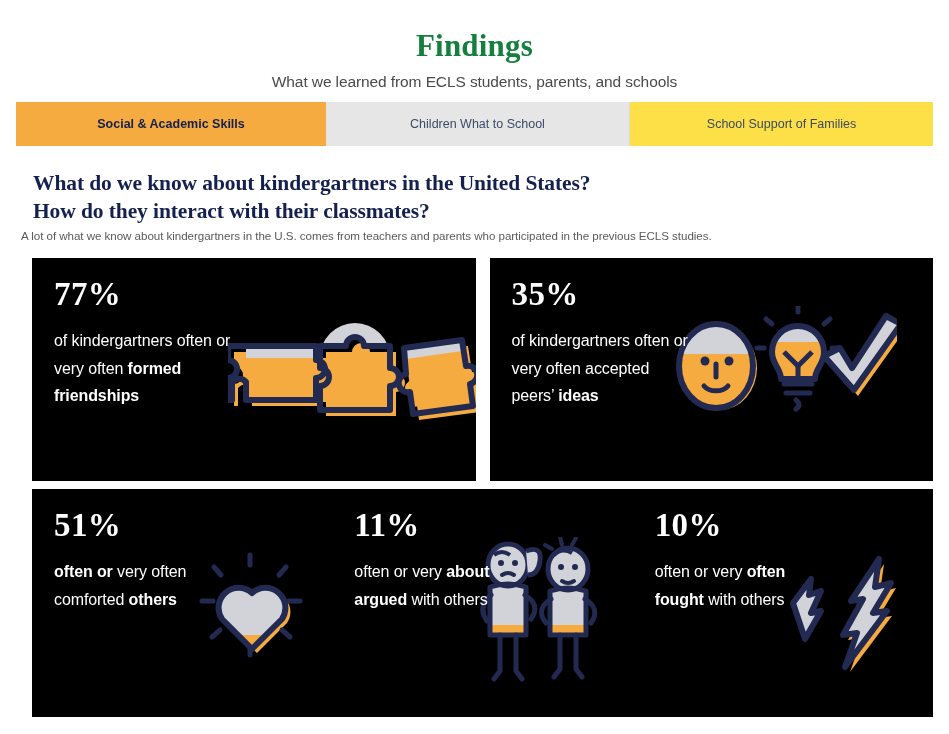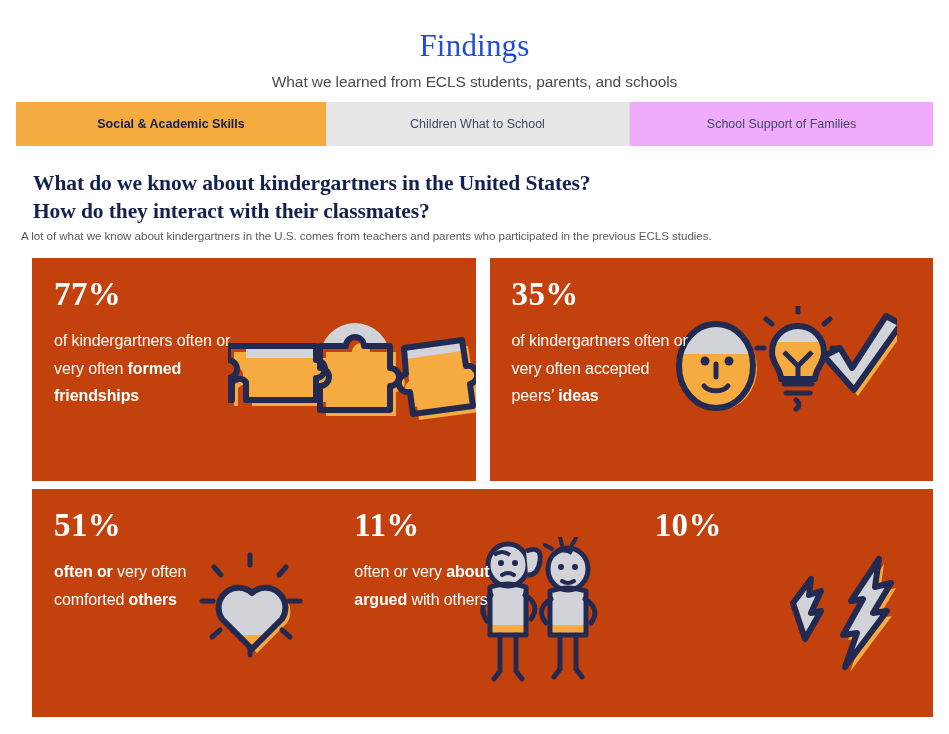--- a/index.html
+++ b/index.html
@@ -8,23 +8,23 @@
     background: #ffffff;
     font-family: "Liberation Sans", sans-serif;
     overflow: hidden;
   }
   .page { position: relative; width: 949px; height: 734px; }
 
   
   .page-title {
     text-align: center;
     font-family: "Liberation Serif", serif;
-    font-weight: normal;
+    font-weight: bold;
     font-size: 31px;
-    color: #1d4ed8;
+    color: #15803d;
     letter-spacing: 0.2px;
     padding-top: 29px;
     line-height: 1.1;
   }
   .page-subtitle {
     text-align: center;
     font-size: 15.5px;
     color: #4a4a4a;
     margin-top: 10px;
     letter-spacing: -0.1px;
@@ -41,21 +41,21 @@
   .tab {
     display: flex; align-items: center; justify-content: center;
     font-size: 12.5px;
     color: #3d4a66;
     height: 100%;
     cursor: pointer;
     user-select: none;
   }
   .tab-1 { width: 310px; background: #f6ab40; color: #14204e; font-weight: bold; }
   .tab-2 { width: 303px; background: #e6e6e6; }
-  .tab-3 { width: 304px; background: #f0abfc; border-left: 1px solid #dcdcdc; }
+  .tab-3 { width: 304px; background: #fde047; border-left: 1px solid #dcdcdc; }
 
   
   .heading {
     position: absolute;
     left: 33px; top: 170px;
     width: 880px;
     font-family: "Liberation Serif", serif;
     font-weight: bold;
     font-size: 21.5px;
     color: #14204e;
@@ -78,21 +78,21 @@
     width: 901px; height: 223px;
     display: flex; gap: 14px;
   }
   .cards-bottom {
     position: absolute;
     left: 32px; top: 489px;
     width: 901px; height: 228px;
     display: flex; 
   }
   .card {
-    background: #c2410c;
+    background: #000000;
     position: relative;
     flex: 1;
     overflow: hidden;
   }
   .card-text {
     position: absolute;
     left: 22px; top: 20px;
     width: 180px;
     z-index: 2;
   }
@@ -294,20 +294,21 @@
             <path d="M22 94 v34 l-6 8" stroke="#232a52" stroke-width="5" fill="none" stroke-linecap="round"></path>
             <path d="M38 94 v34 l6 8" stroke="#232a52" stroke-width="5" fill="none" stroke-linecap="round"></path>
           </g>
         </svg>
       </div>
     </div>
 
     <div class="card">
       <div class="card-text">
         <div class="card-pct">10%</div>
+        <div class="card-desc"><span>often or very </span><b>often fought</b><span> with others</span></div>
       </div>
       <div class="card-icon icon-bolt">
         <svg viewBox="0 0 140 130">
           <path d="M62 120 l12 -34 l-14 2 l20 -36 l-12 2 l28 -42 l-4 28 l16 -4 l-18 30 l14 -2 z" fill="#f6ab40" transform="translate(5,5)"></path>
           <path d="M10 56 l18 -24 l-2 16 l12 -4 l-10 22 l10 -2 l-16 28 z" fill="#d2d3d9" stroke="#232a52" stroke-width="6" stroke-linejoin="round"></path>
           <path d="M62 120 l12 -34 l-14 2 l20 -36 l-12 2 l28 -42 l-4 28 l16 -4 l-18 30 l14 -2 z" fill="#d2d3d9" stroke="#232a52" stroke-width="6" stroke-linejoin="round"></path>
         </svg>
       </div>
     </div>
 

